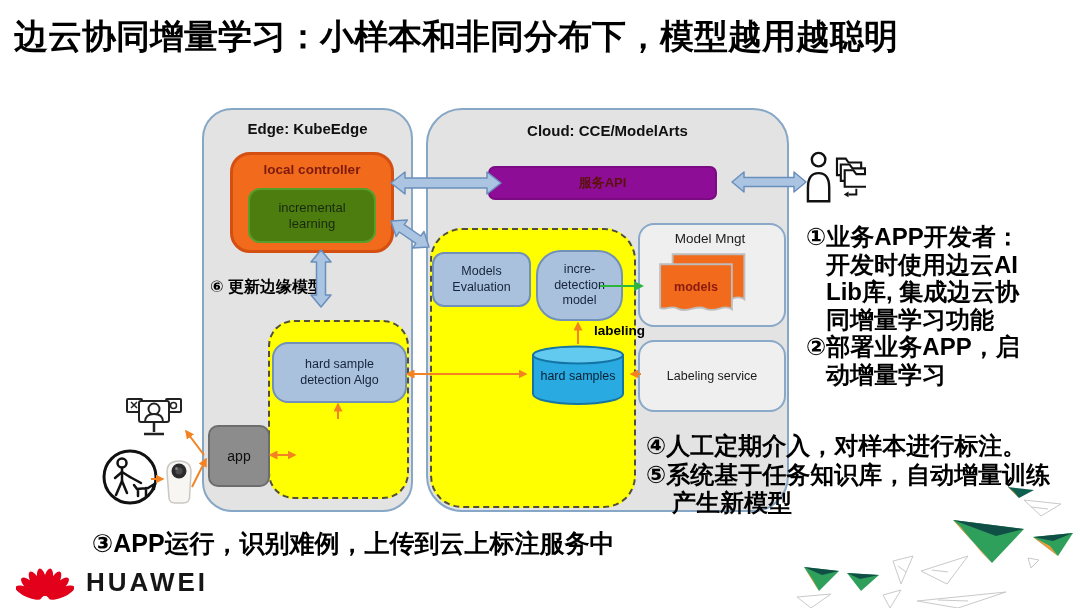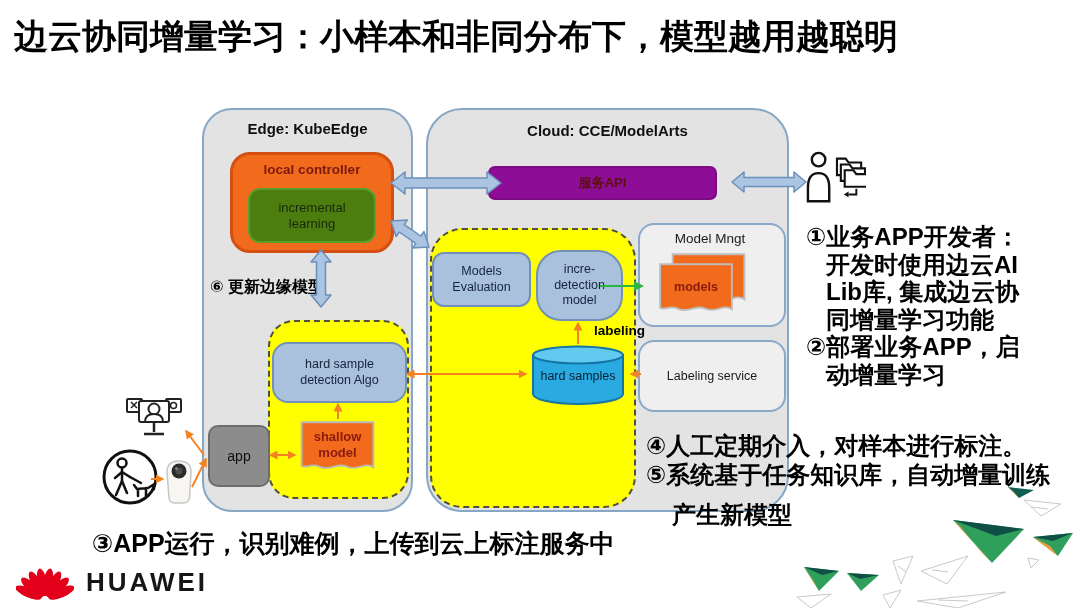--- a/index.html
+++ b/index.html
@@ -56,21 +56,21 @@
                     font-size:12.5px;color:#1b1b1b;}
 
   .cylinder{position:absolute;left:530px;top:345px;width:96px;height:62px;}
   .cyl-label{position:absolute;left:530px;top:369px;width:96px;text-align:center;font-size:12.5px;color:#0c1f33;}
 
   .labeling-label{position:absolute;left:594px;top:323px;font-size:13.5px;font-weight:bold;color:#000;z-index:45;}
 
   .ann-right{position:absolute;left:806px;top:223px;font-size:24px;font-weight:bold;color:#000;line-height:27.5px;white-space:nowrap;}
   .ann-right .ind{padding-left:20px;}
   .ann-bottom{position:absolute;left:646px;top:432px;font-size:24px;font-weight:bold;color:#000;line-height:28.5px;white-space:nowrap;z-index:45;}
-  .ann-bottom .ind{padding-left:26px;margin-top:12px;}
+  .ann-bottom .ind{padding-left:26px;}
   .step3{position:absolute;left:92px;top:527px;font-size:25px;font-weight:bold;color:#000;white-space:nowrap;}
 
   .huawei-text{position:absolute;left:86px;top:567px;font-size:26px;font-weight:bold;letter-spacing:3px;color:#161616;}
 
   .icon{position:absolute;}
   .overlay{position:absolute;left:0;top:0;z-index:40;pointer-events:none;}
   .tri{position:absolute;left:780px;top:468px;z-index:5;}
 </style>
 </head>
 <body>
@@ -96,29 +96,20 @@
   <div class="update-note">⑥ 更新边缘模型</div>
 
   <div class="yellow edge-yellow"></div>
   <div class="yellow cloud-yellow"></div>
 
   <div class="bluebox hard-sample">
     <div>hard sample</div>
     <div>detection Algo</div>
   </div>
 
-  <div class="doc shallow-doc">
-    <svg width="79" height="58" viewBox="0 0 100 76">
-      <path d="M3,3 L97,3 L97,62 C86,54 76,68 62,61 C50,55 40,68 26,61 C16,56 8,64 3,60 Z" fill="#f26a1b" stroke="#b9b9b9" stroke-width="2.5"></path>
-    </svg>
-    <div class="doc-label shallow-label">
-      <div>shallow</div>
-      <div>model</div>
-    </div>
-  </div>
 
   <div class="app-box">app</div>
 
   <div class="service-api">服务API</div>
 
   <div class="bluebox models-eval">
     <div>Models</div>
     <div>Evaluation</div>
   </div>
 

